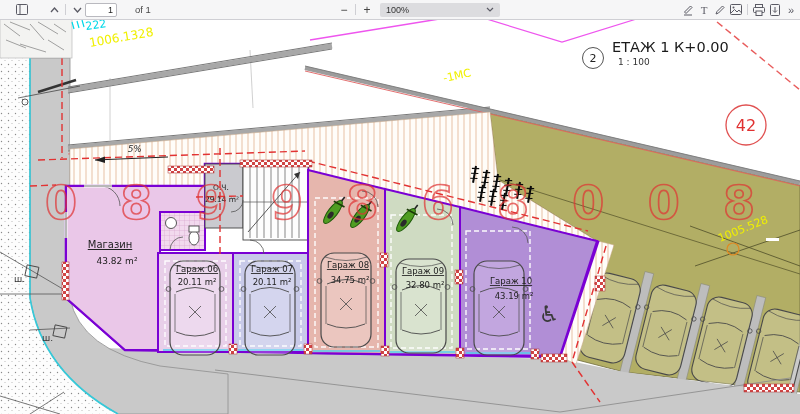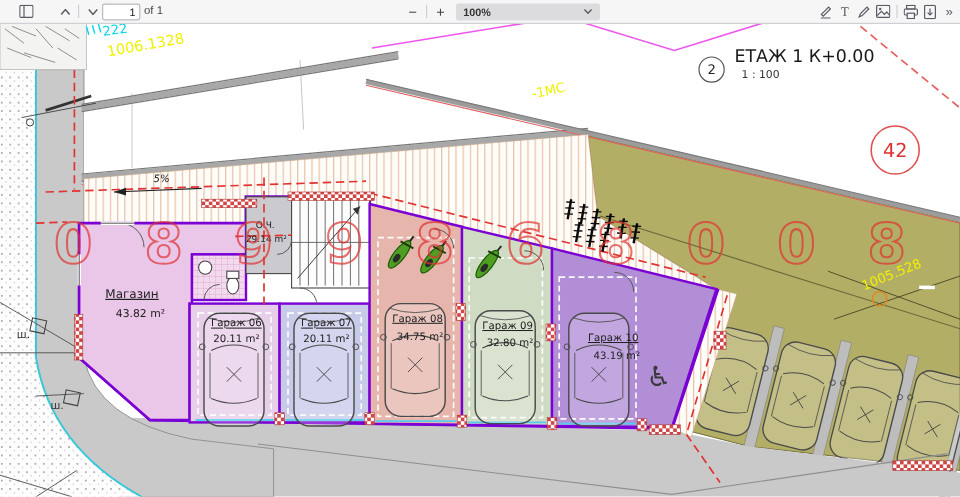--- a/index.html
+++ b/index.html
@@ -6,23 +6,23 @@
   .app{position:relative;width:800px;height:414px;overflow:hidden;background:#ffffff;
        font-family:"Liberation Sans",sans-serif;}
   
   .toolbar{position:absolute;left:0;top:0;width:800px;height:19px;background:#f6f6f7;
            border-bottom:1px solid #cfcfd4;z-index:10;}
   .tb{position:absolute;top:0;height:19px;display:flex;align-items:center;color:#5a5a64;}
   .tbtn{display:flex;align-items:center;justify-content:center;width:16px;height:16px;cursor:pointer;}
   .tdiv{width:1px;height:11px;background:#cfcfd4;margin:0 3px;}
   .pageinput{width:26px;height:12px;font-size:9px;text-align:right;border:1px solid #b9b9bf;
              background:#fff;color:#222;padding:0 3px 0 1px;border-radius:2px;}
-  .oflabel{font-size:9.5px;color:#474747;margin-left:3px;white-space:nowrap;}
+  .oflabel{font-size:9.5px;color:#474747;margin-left:18px;white-space:nowrap;}
   .zoombox{display:flex;align-items:center;justify-content:space-between;width:108px;height:14px;
-           background:#dcdcdf;border-radius:2px;font-size:9px;color:#333;padding:0 6px;cursor:pointer;font-weight:bold;}
+           background:#dcdcdf;border-radius:2px;font-size:9px;color:#333;padding:0 6px;cursor:pointer;}
   .mathbtn{font-size:12px;color:#444;line-height:1;}
   .ticon{font-size:11px;color:#5a5a64;}
   svg text{font-family:"DejaVu Sans","Liberation Sans",sans-serif;}
   .rd{stroke:#e23333;stroke-width:1.4;stroke-dasharray:7 4;fill:none;}
   .thin{stroke:#555;stroke-width:.8;fill:none;}
   .wall{stroke:#7a00d4;stroke-width:2;}
   .roomtxt{fill:#222;}
 </style>
 </head>
 <body>

